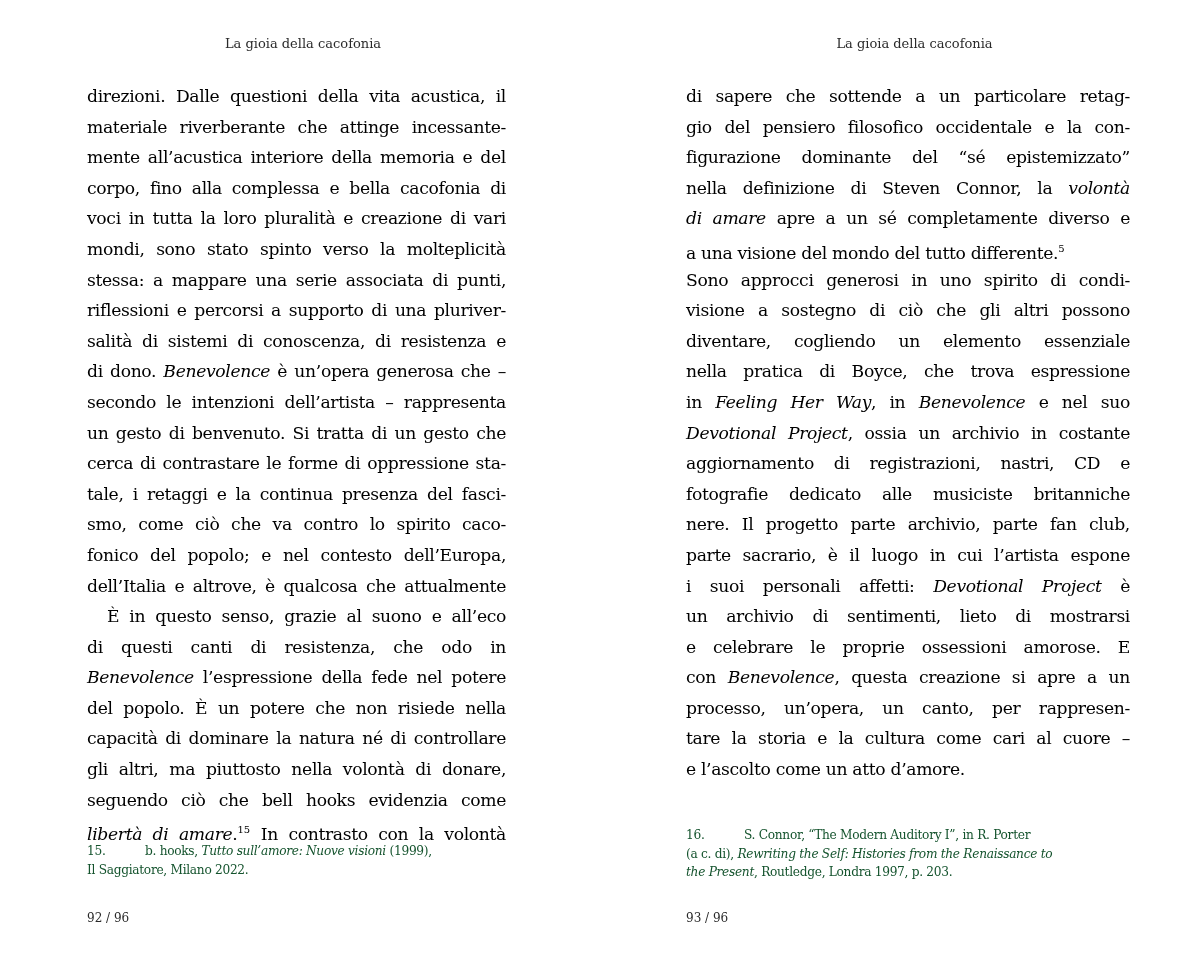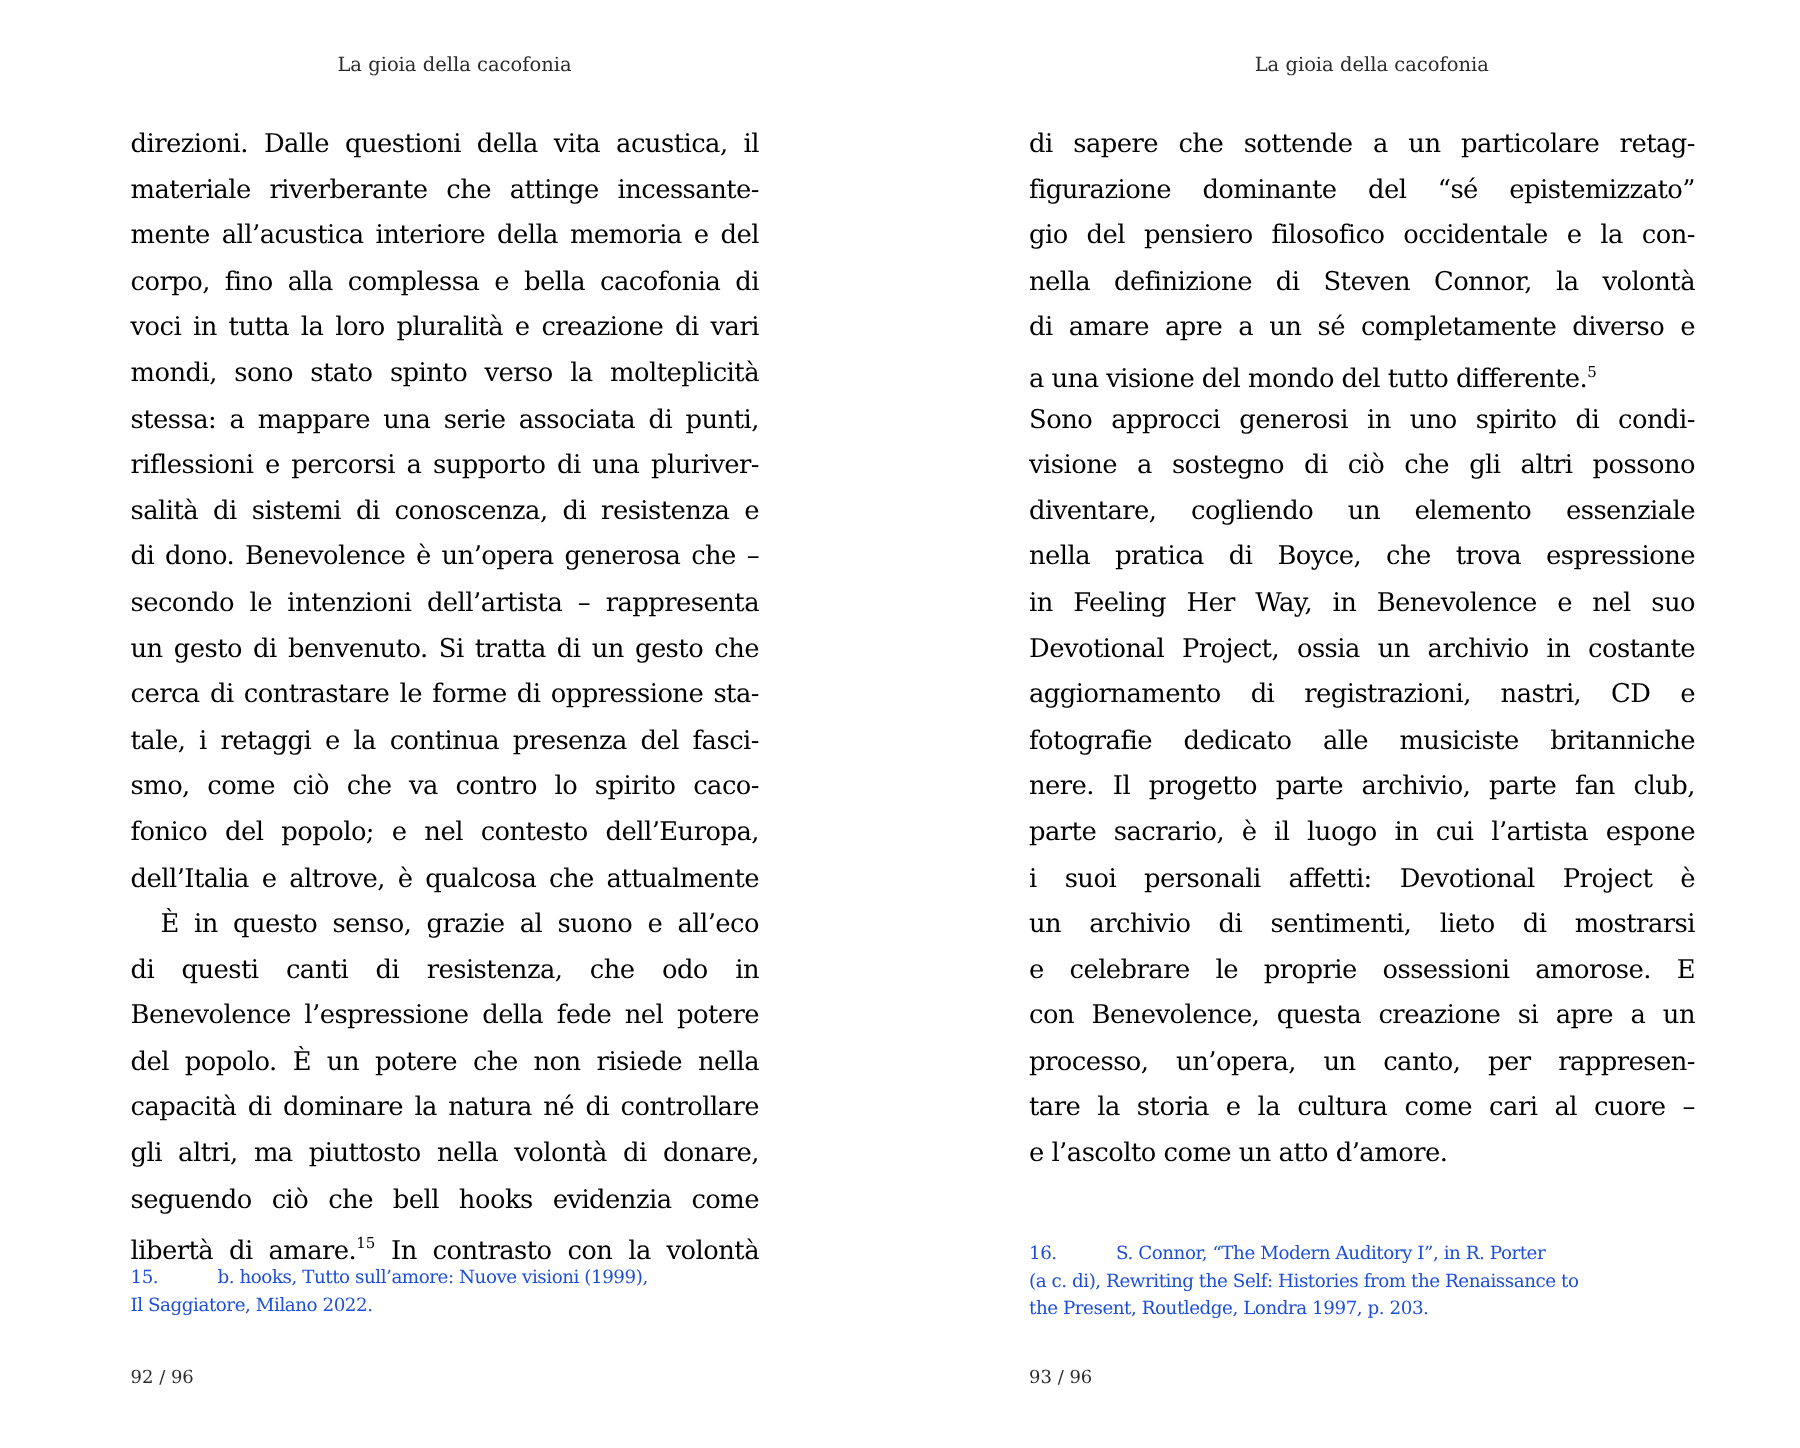--- a/index.html
+++ b/index.html
@@ -12,25 +12,25 @@
       font-family: "DejaVu Serif", serif; font-size: 13px; color: #2a2a2a;
     }
     .body-text {
       position: absolute; top: 81px; left: 0; right: 13px;
       font-family: "DejaVu Serif", serif; font-size: 17.2px; line-height: 30.6px;
       color: #000000; letter-spacing: -0.35px;
     }
     .line { display: block; white-space: nowrap; text-align: justify; text-align-last: justify; height: 30.6px; }
     .line.last { text-align-last: left; }
     .line.indent { padding-left: 20px; }
-    .it { }
+    .it { font-style: italic; }
     .sup { font-size: 10px; vertical-align: 7px; letter-spacing: 0; }
     .footnote {
       position: absolute; top: 842px; left: 0; right: 0;
-      font-family: "DejaVu Serif", serif; font-size: 12.2px; line-height: 18.5px; color: #1d4ed8;
+      font-family: "DejaVu Serif", serif; font-size: 12.2px; line-height: 18.5px; color: #14532d;
       letter-spacing: -0.3px;
     }
     .page.right .footnote { top: 826px; }
     .fn-num { display: inline-block; width: 58px; }
     .page-number {
       position: absolute; top: 911px; left: 0; right: 0; text-align: left;
       font-family: "DejaVu Serif", serif; font-size: 12px; color: #2a2a2a;
     }
   </style>
 </head>
@@ -69,22 +69,22 @@
       <div><span class="fn-num">15.</span><span>b. hooks, </span><span class="it">Tutto sull’amore: Nuove visioni</span><span> (1999),</span></div>
       <div><span>Il Saggiatore, Milano 2022.</span></div>
     </div>
   <div class="page-number">92 / 96</div>
 </div>
 
 <div class="page right">
   <div class="running-head">La gioia della cacofonia</div>
   <div class="body-text">
       <span class="line"><span>di sapere che sottende a un particolare retag-</span></span>
+      <span class="line"><span>gio del pensiero filosofico occidentale e la con-</span></span>
       <span class="line"><span>figurazione dominante del “sé epistemizzato”</span></span>
-      <span class="line"><span>gio del pensiero filosofico occidentale e la con-</span></span>
       <span class="line"><span>nella definizione di Steven Connor, la </span><span class="it">volontà</span></span>
       <span class="line"><span class="it">di amare</span><span> apre a un sé completamente diverso e</span></span>
       <span class="line last"><span>a una visione del mondo del tutto differente.</span><span class="sup">5</span></span>
       <span class="line"><span>Sono approcci generosi in uno spirito di condi-</span></span>
       <span class="line"><span>visione a sostegno di ciò che gli altri possono</span></span>
       <span class="line"><span>diventare, cogliendo un elemento essenziale</span></span>
       <span class="line"><span>nella pratica di Boyce, che trova espressione</span></span>
       <span class="line"><span>in </span><span class="it">Feeling Her Way</span><span>, in </span><span class="it">Benevolence</span><span> e nel suo</span></span>
       <span class="line"><span class="it">Devotional Project</span><span>, ossia un archivio in costante</span></span>
       <span class="line"><span>aggiornamento di registrazioni, nastri, CD e</span></span>

